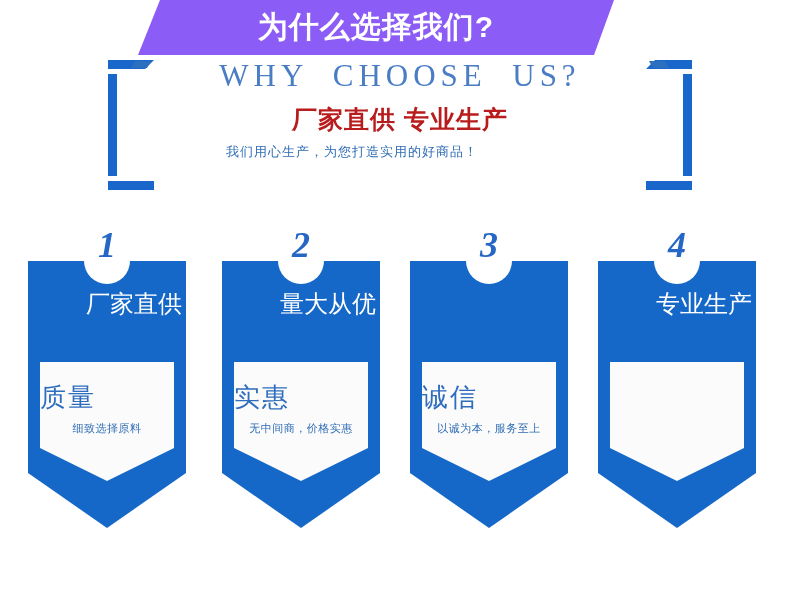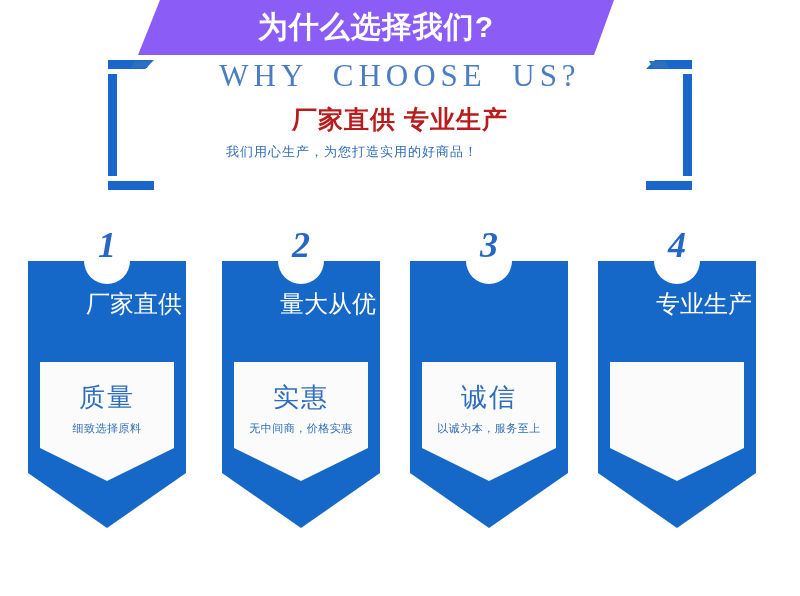--- a/index.html
+++ b/index.html
@@ -242,21 +242,20 @@
     -webkit-clip-path: polygon(0 0, 134px 0, 134px 86px, 67px 119px, 0 86px);
     clip-path: polygon(0 0, 134px 0, 134px 86px, 67px 119px, 0 86px);
     z-index: 3;
   }
 
   .card-word {
     position: absolute;
     left: 0;
     top: 18px;
     width: 134px;
-    text-align: center;
     color: #2e6dbd;
     font-size: 26px;
     font-weight: 400;
     letter-spacing: 2px;
   }
 
   .card-desc {
     position: absolute;
     left: 0;
     top: 59px;

